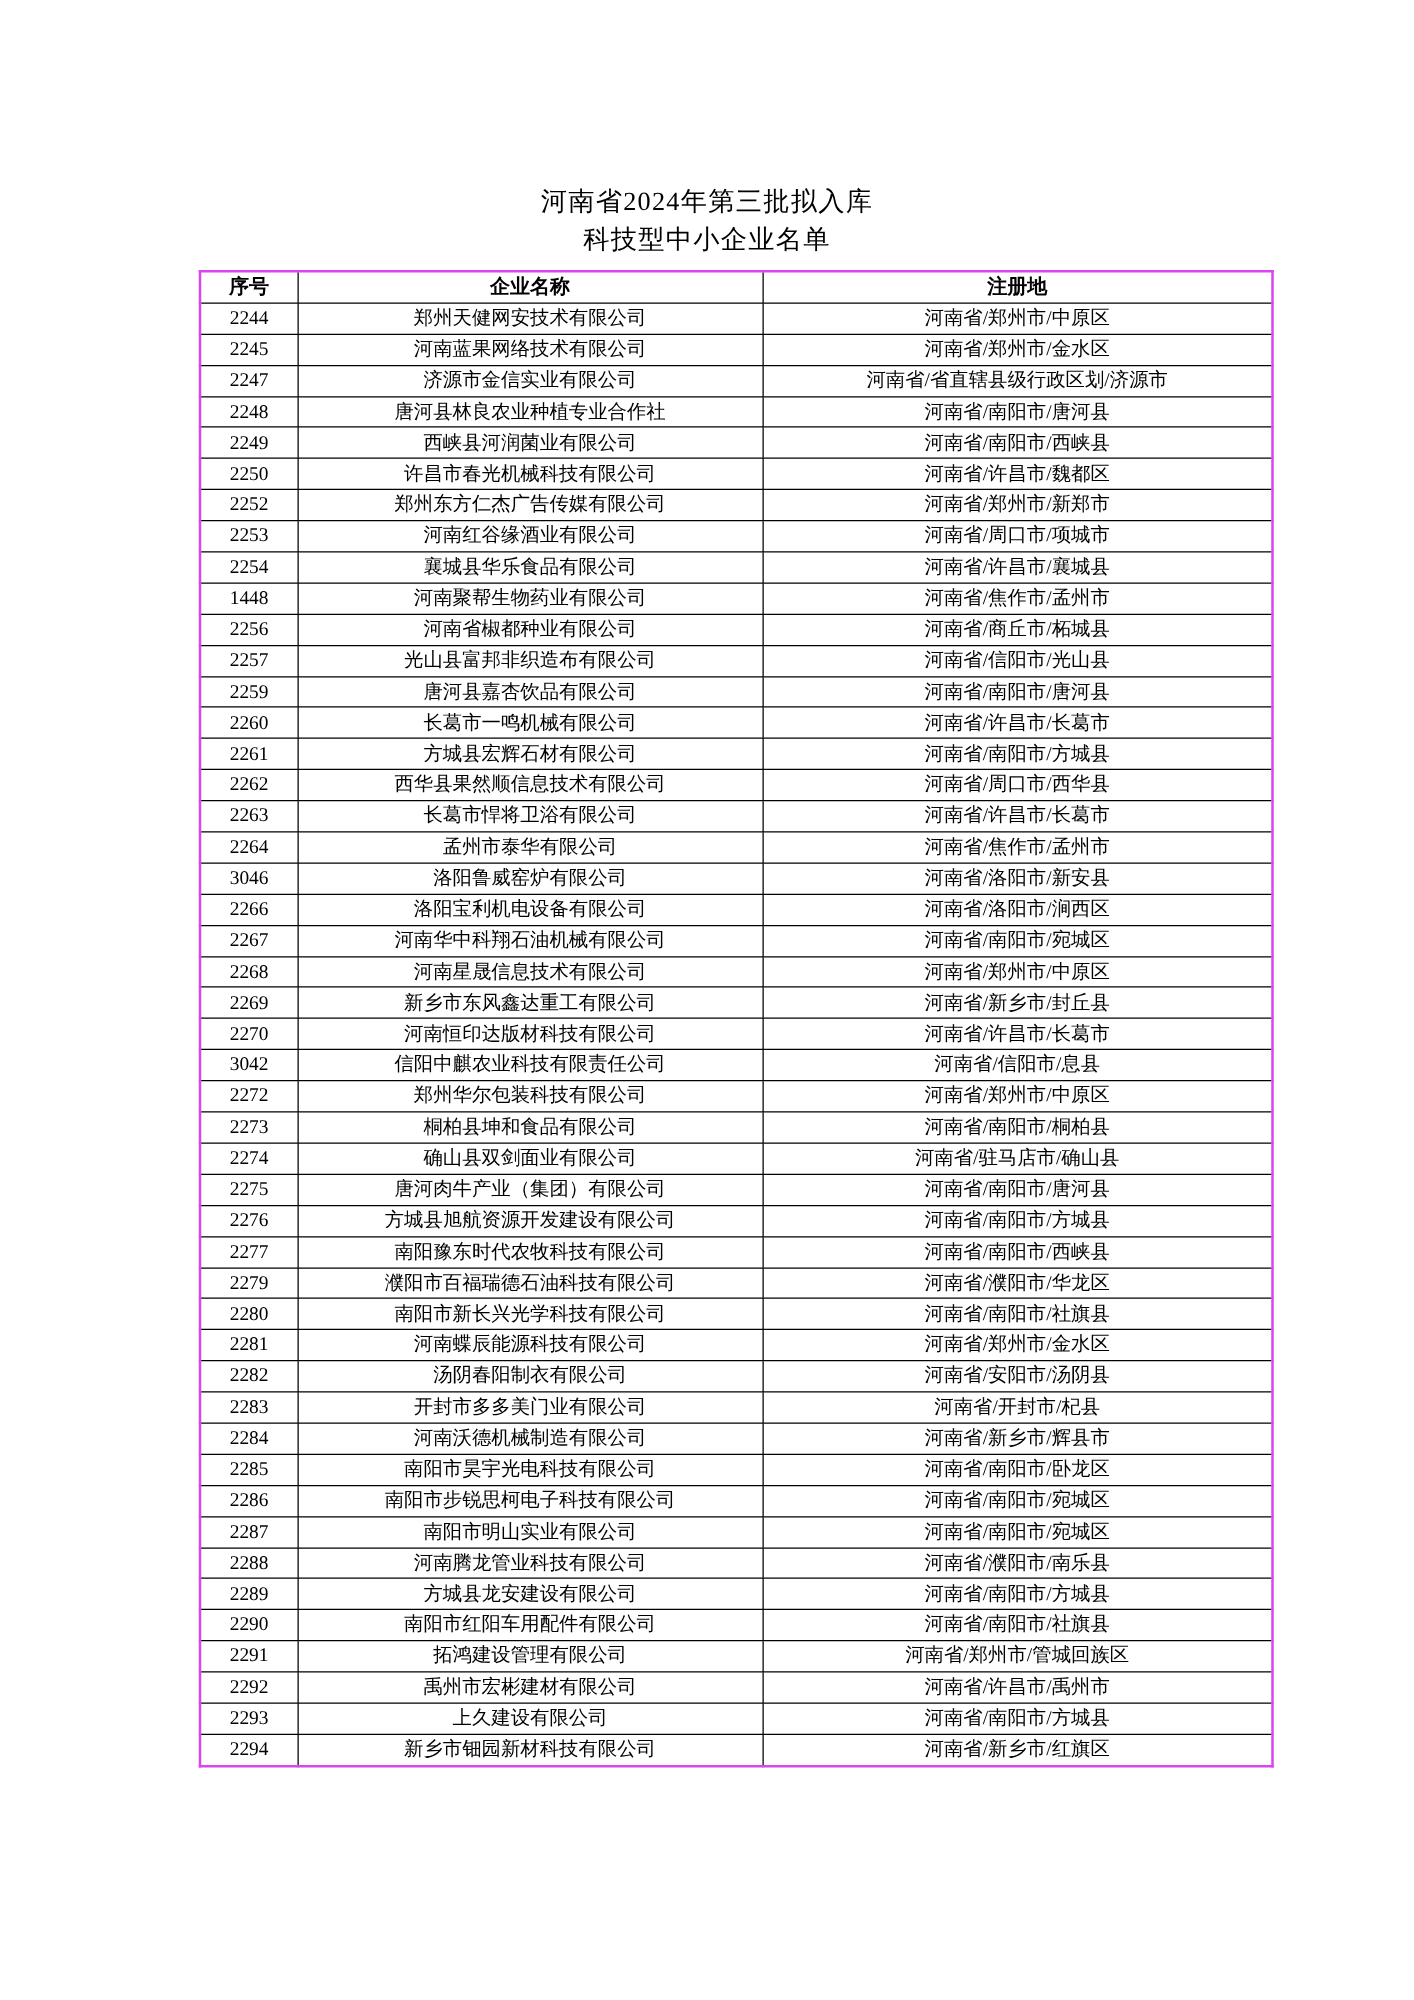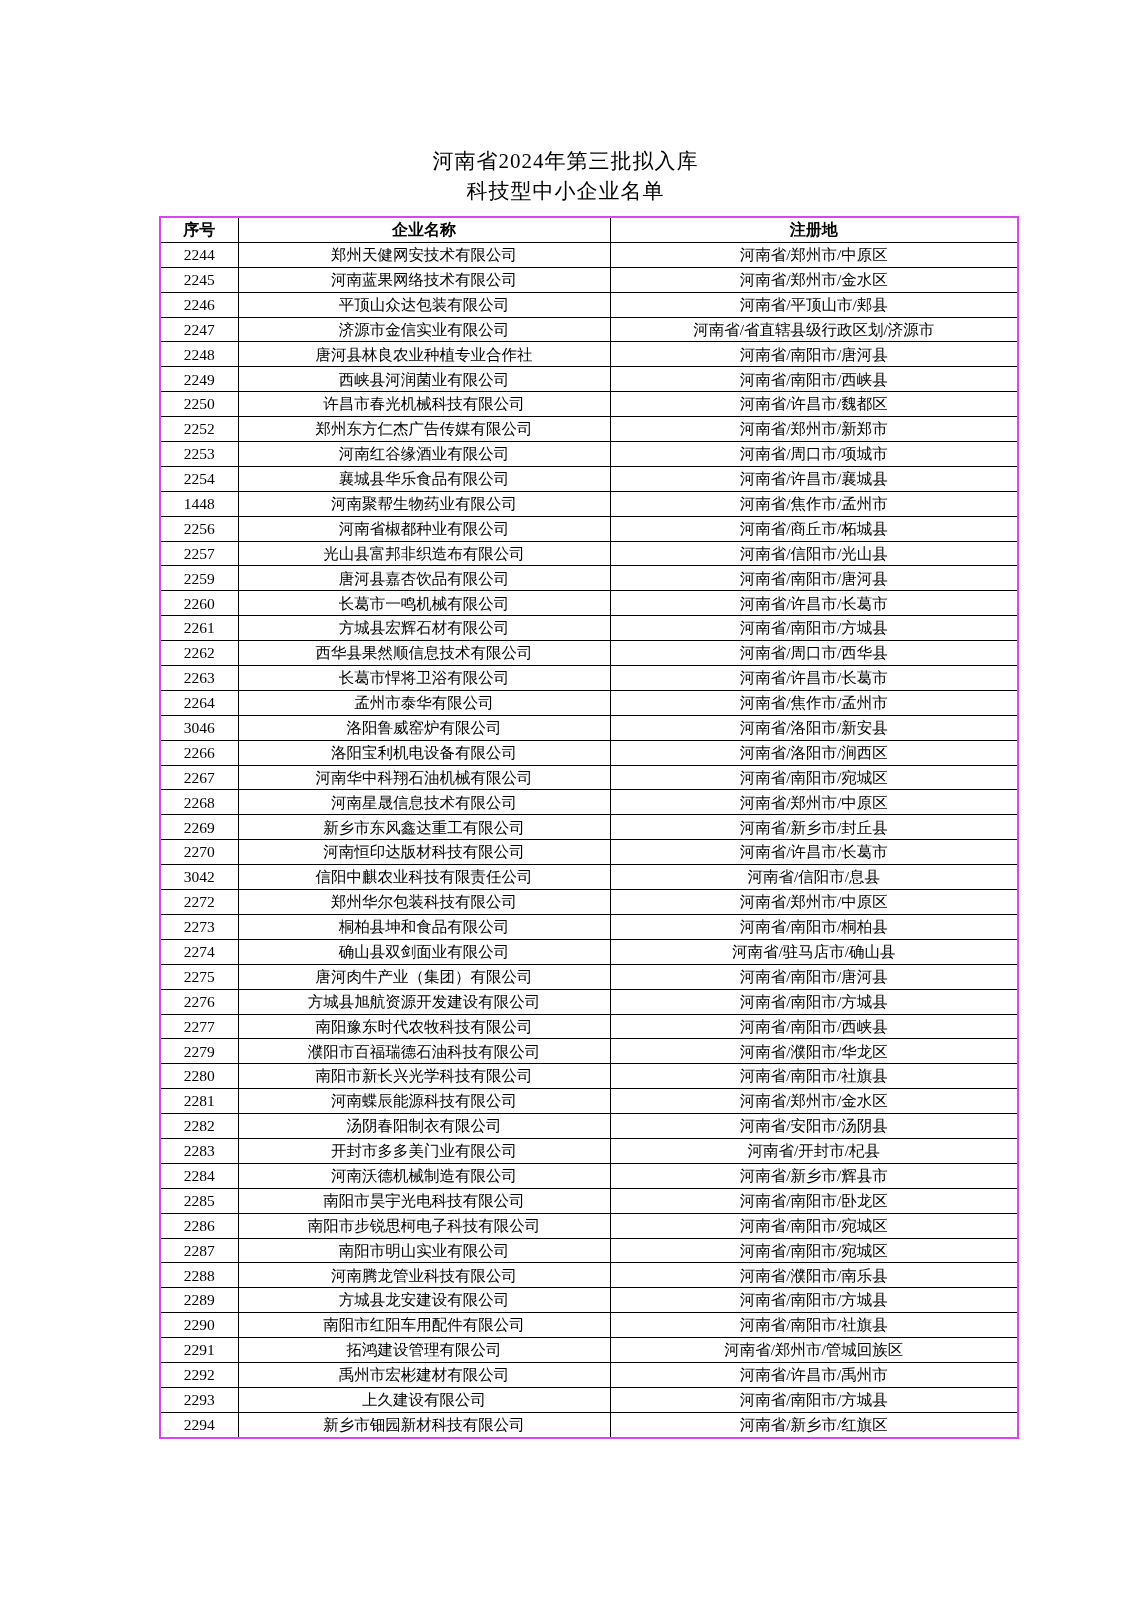--- a/index.html
+++ b/index.html
@@ -85,25 +85,20 @@
       <td>郑州天健网安技术有限公司</td>
       <td>河南省/郑州市/中原区</td>
     </tr>
 
     <tr>
       <td>2245</td>
       <td>河南蓝果网络技术有限公司</td>
       <td>河南省/郑州市/金水区</td>
     </tr>
 
-    <tr>
-      <td>2246</td>
-      <td>平顶山众达包装有限公司</td>
-      <td>河南省/平顶山市/郏县</td>
-    </tr>
 
     <tr>
       <td>2247</td>
       <td>济源市金信实业有限公司</td>
       <td>河南省/省直辖县级行政区划/济源市</td>
     </tr>
 
     <tr>
       <td>2248</td>
       <td>唐河县林良农业种植专业合作社</td>

